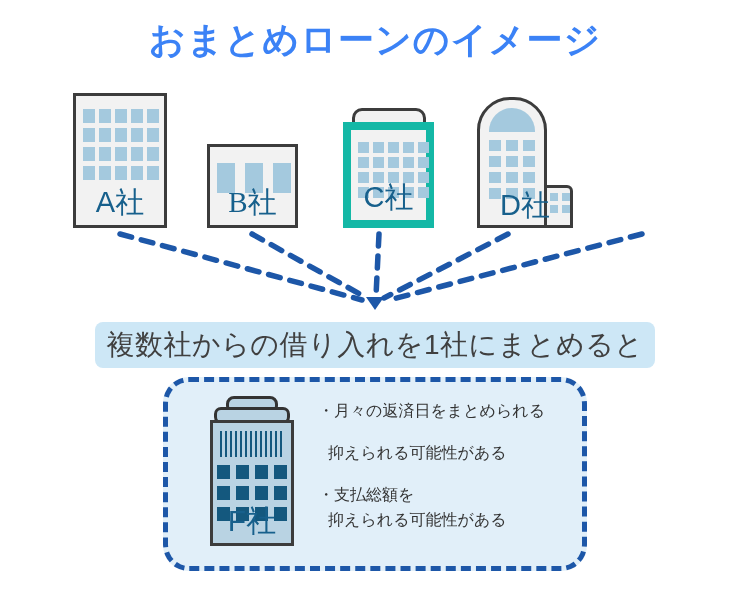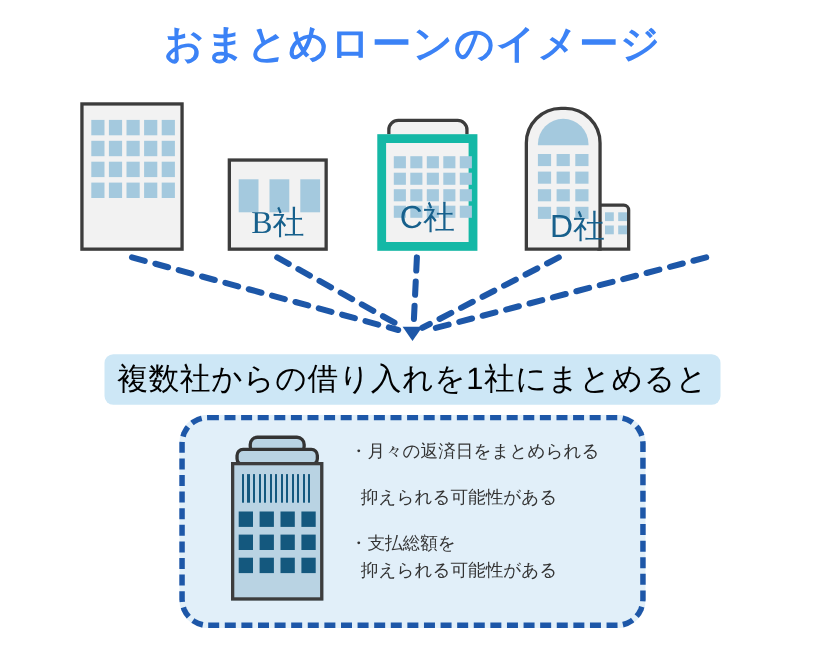--- a/index.html
+++ b/index.html
@@ -46,21 +46,21 @@
   .bldg-e{left:613px;top:118px;width:87px;height:110px;border-radius:16px 16px 0 0;}
   .win-e{left:6px;top:15px;gap:9px;grid-template-columns:repeat(3,18px);grid-auto-rows:15px;}
 
   
   .arrows{position:absolute;left:0;top:0;width:750px;height:590px;pointer-events:none;}
 
   
   .banner{
     position:absolute;left:95px;top:322px;width:560px;height:46px;background:#cde7f6;
     border-radius:8px;display:flex;align-items:center;justify-content:center;
-    font-size:28px;font-weight:500;color:#000000;letter-spacing:0.5px;
+    font-size:28px;font-weight:500;color:#404040;letter-spacing:0.5px;
   }
 
   
   .result-box{
     position:absolute;left:163px;top:377px;width:424px;height:194px;box-sizing:border-box;
     background:#e1eff9;border:5px dashed #1d57a8;border-radius:26px;
   }
   .bldg-f{position:absolute;left:38px;top:14px;width:92px;height:150px;}
   .f-cap-top{position:absolute;top:0;left:50%;transform:translateX(-50%);width:52px;height:18px;
              background:#b9d3e3;border:3px solid #333;border-radius:8px;box-sizing:border-box;}
@@ -102,20 +102,21 @@
         <div></div>
         <div></div>
         <div></div>
         <div></div>
         <div></div>
         <div></div>
         <div></div>
         <div></div>
         <div></div>
       </div>
+    <div class="b-label">A社</div>
   </div>
 
   <div class="building bldg-b">
     <div class="windows win-b">
         <div></div>
         <div></div>
         <div></div>
       </div>
     <div class="b-label">B社</div>
   </div>
@@ -206,20 +207,21 @@
             <div></div>
             <div></div>
             <div></div>
             <div></div>
             <div></div>
             <div></div>
             <div></div>
             <div></div>
             <div></div>
           </div>
+        <div class="b-label f-label">F社</div>
       </div>
     </div>
 
     <div class="benefits">
       <div class="benefit">
         <span>・月々の返済日をまとめられる</span>
       </div>
       <div class="benefit">
         <span class="cont">抑えられる可能性がある</span>
       </div>

